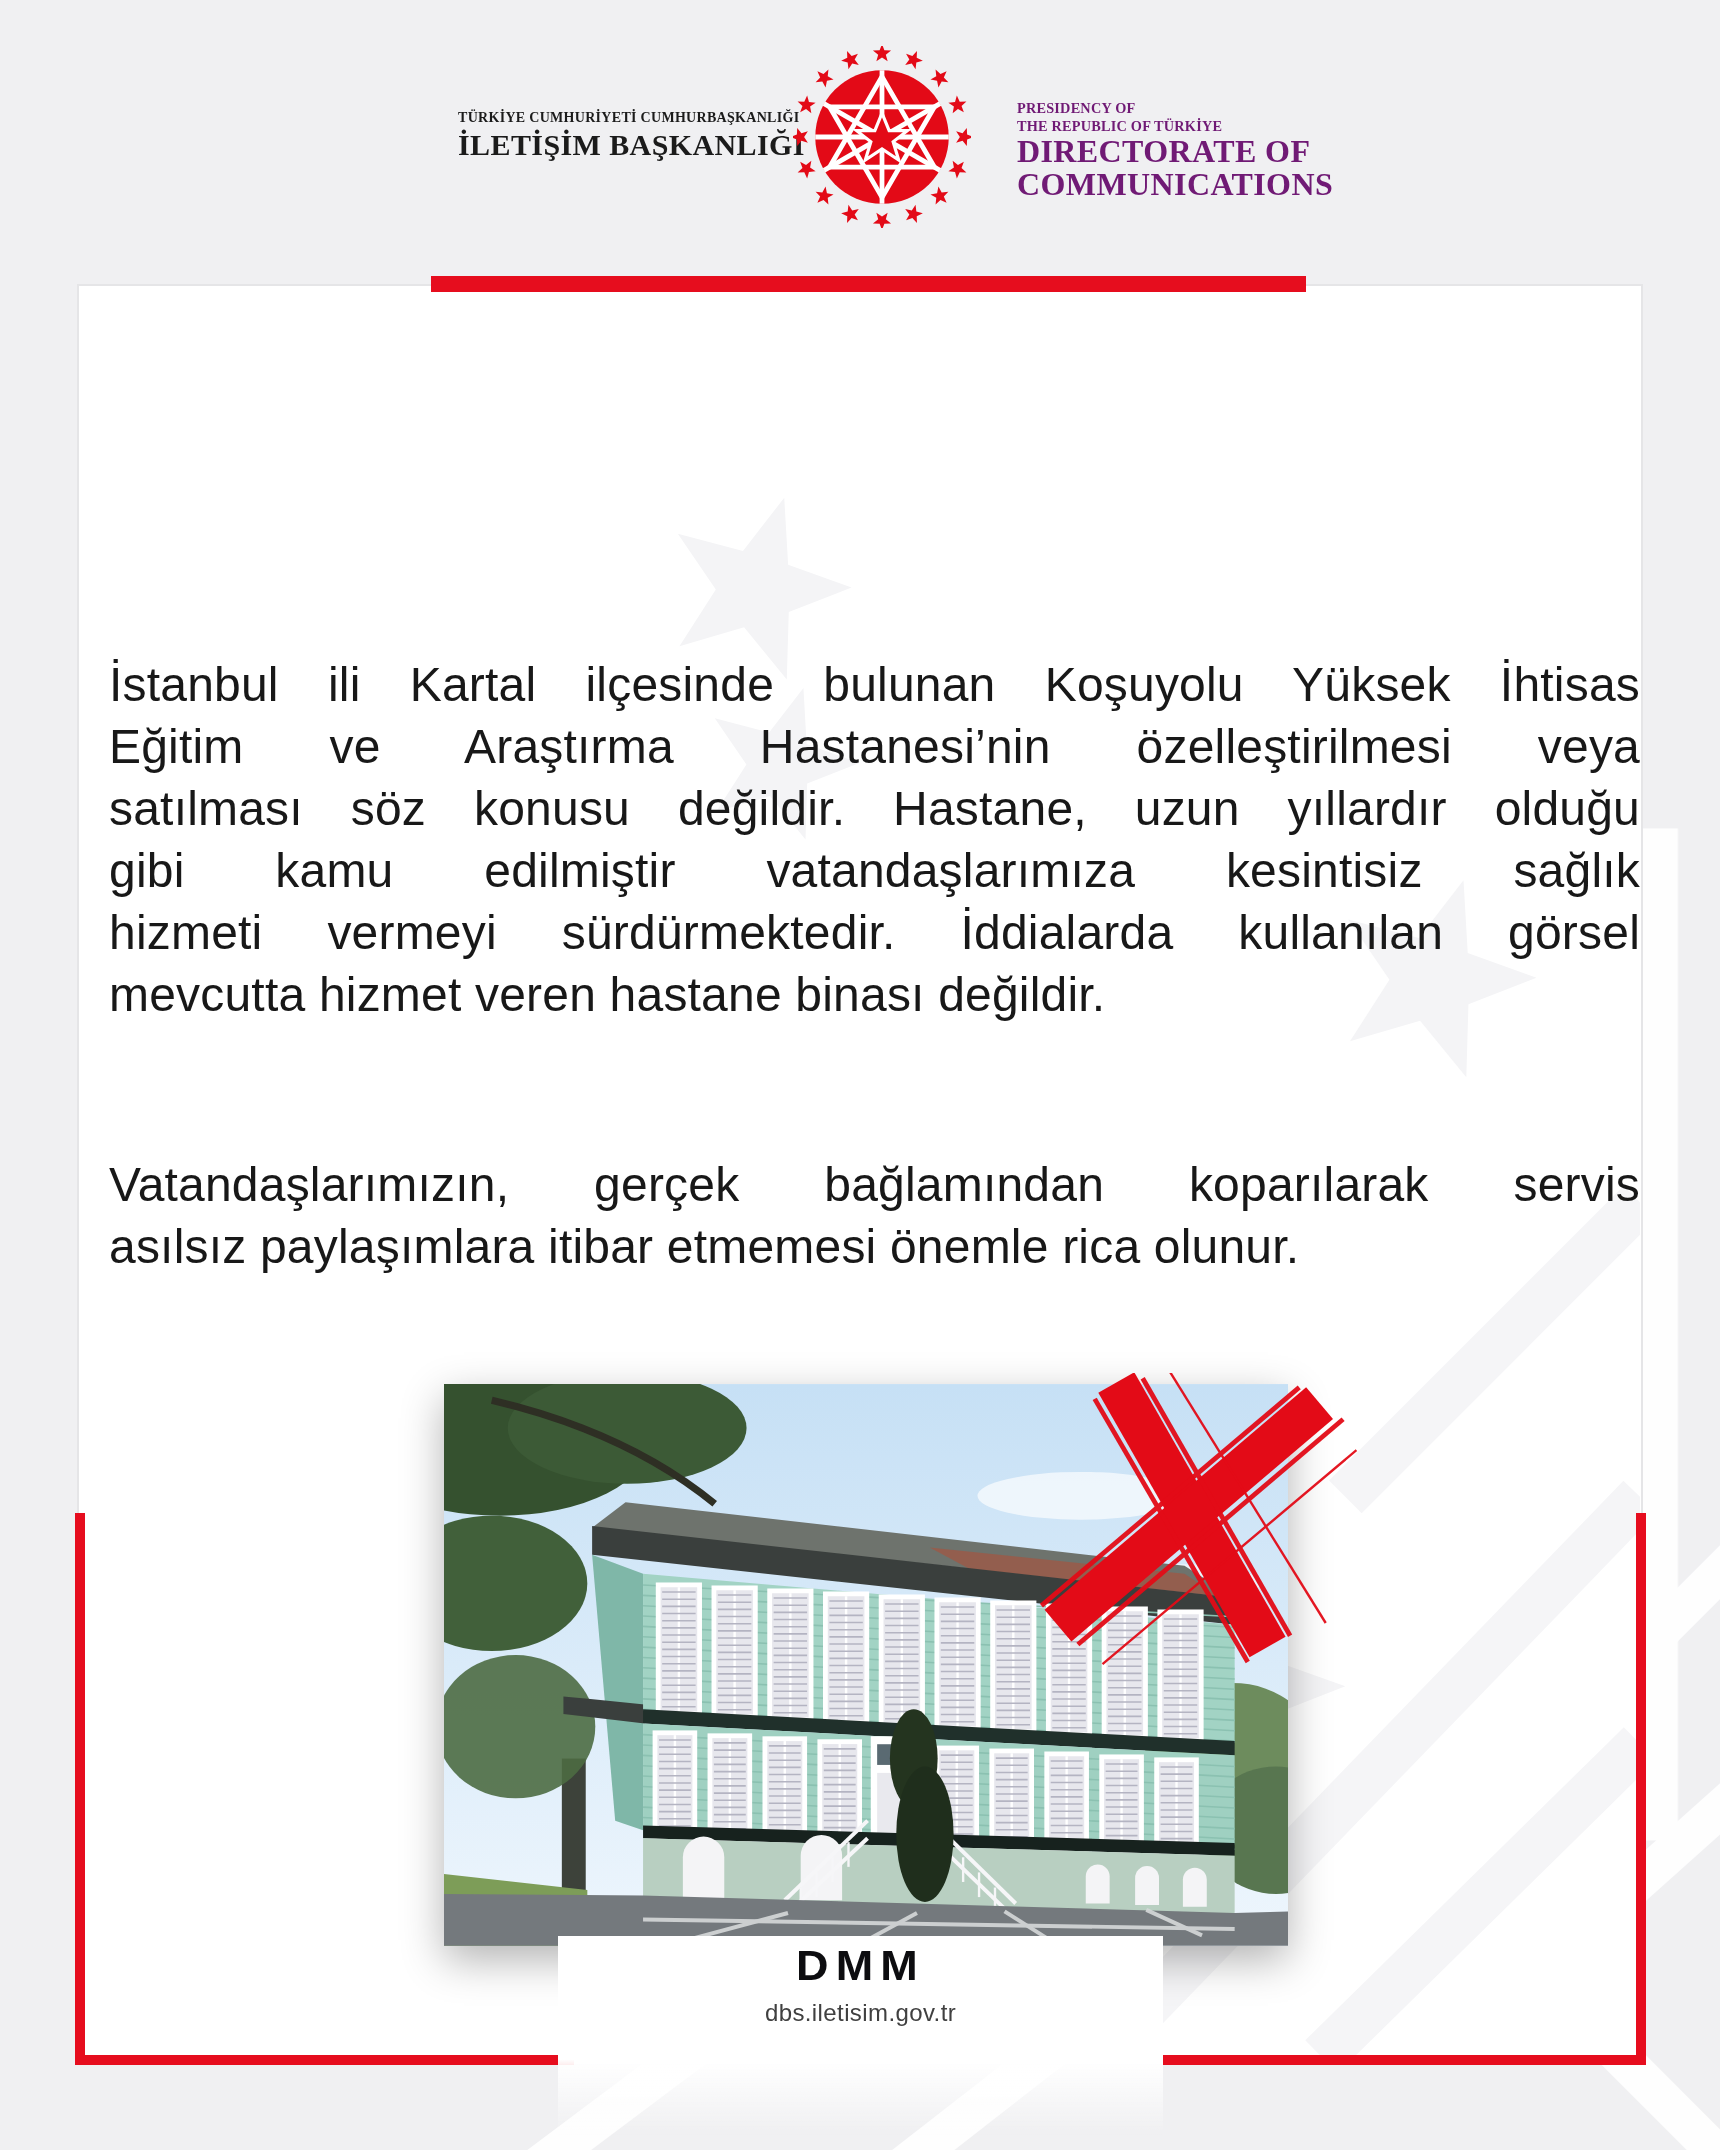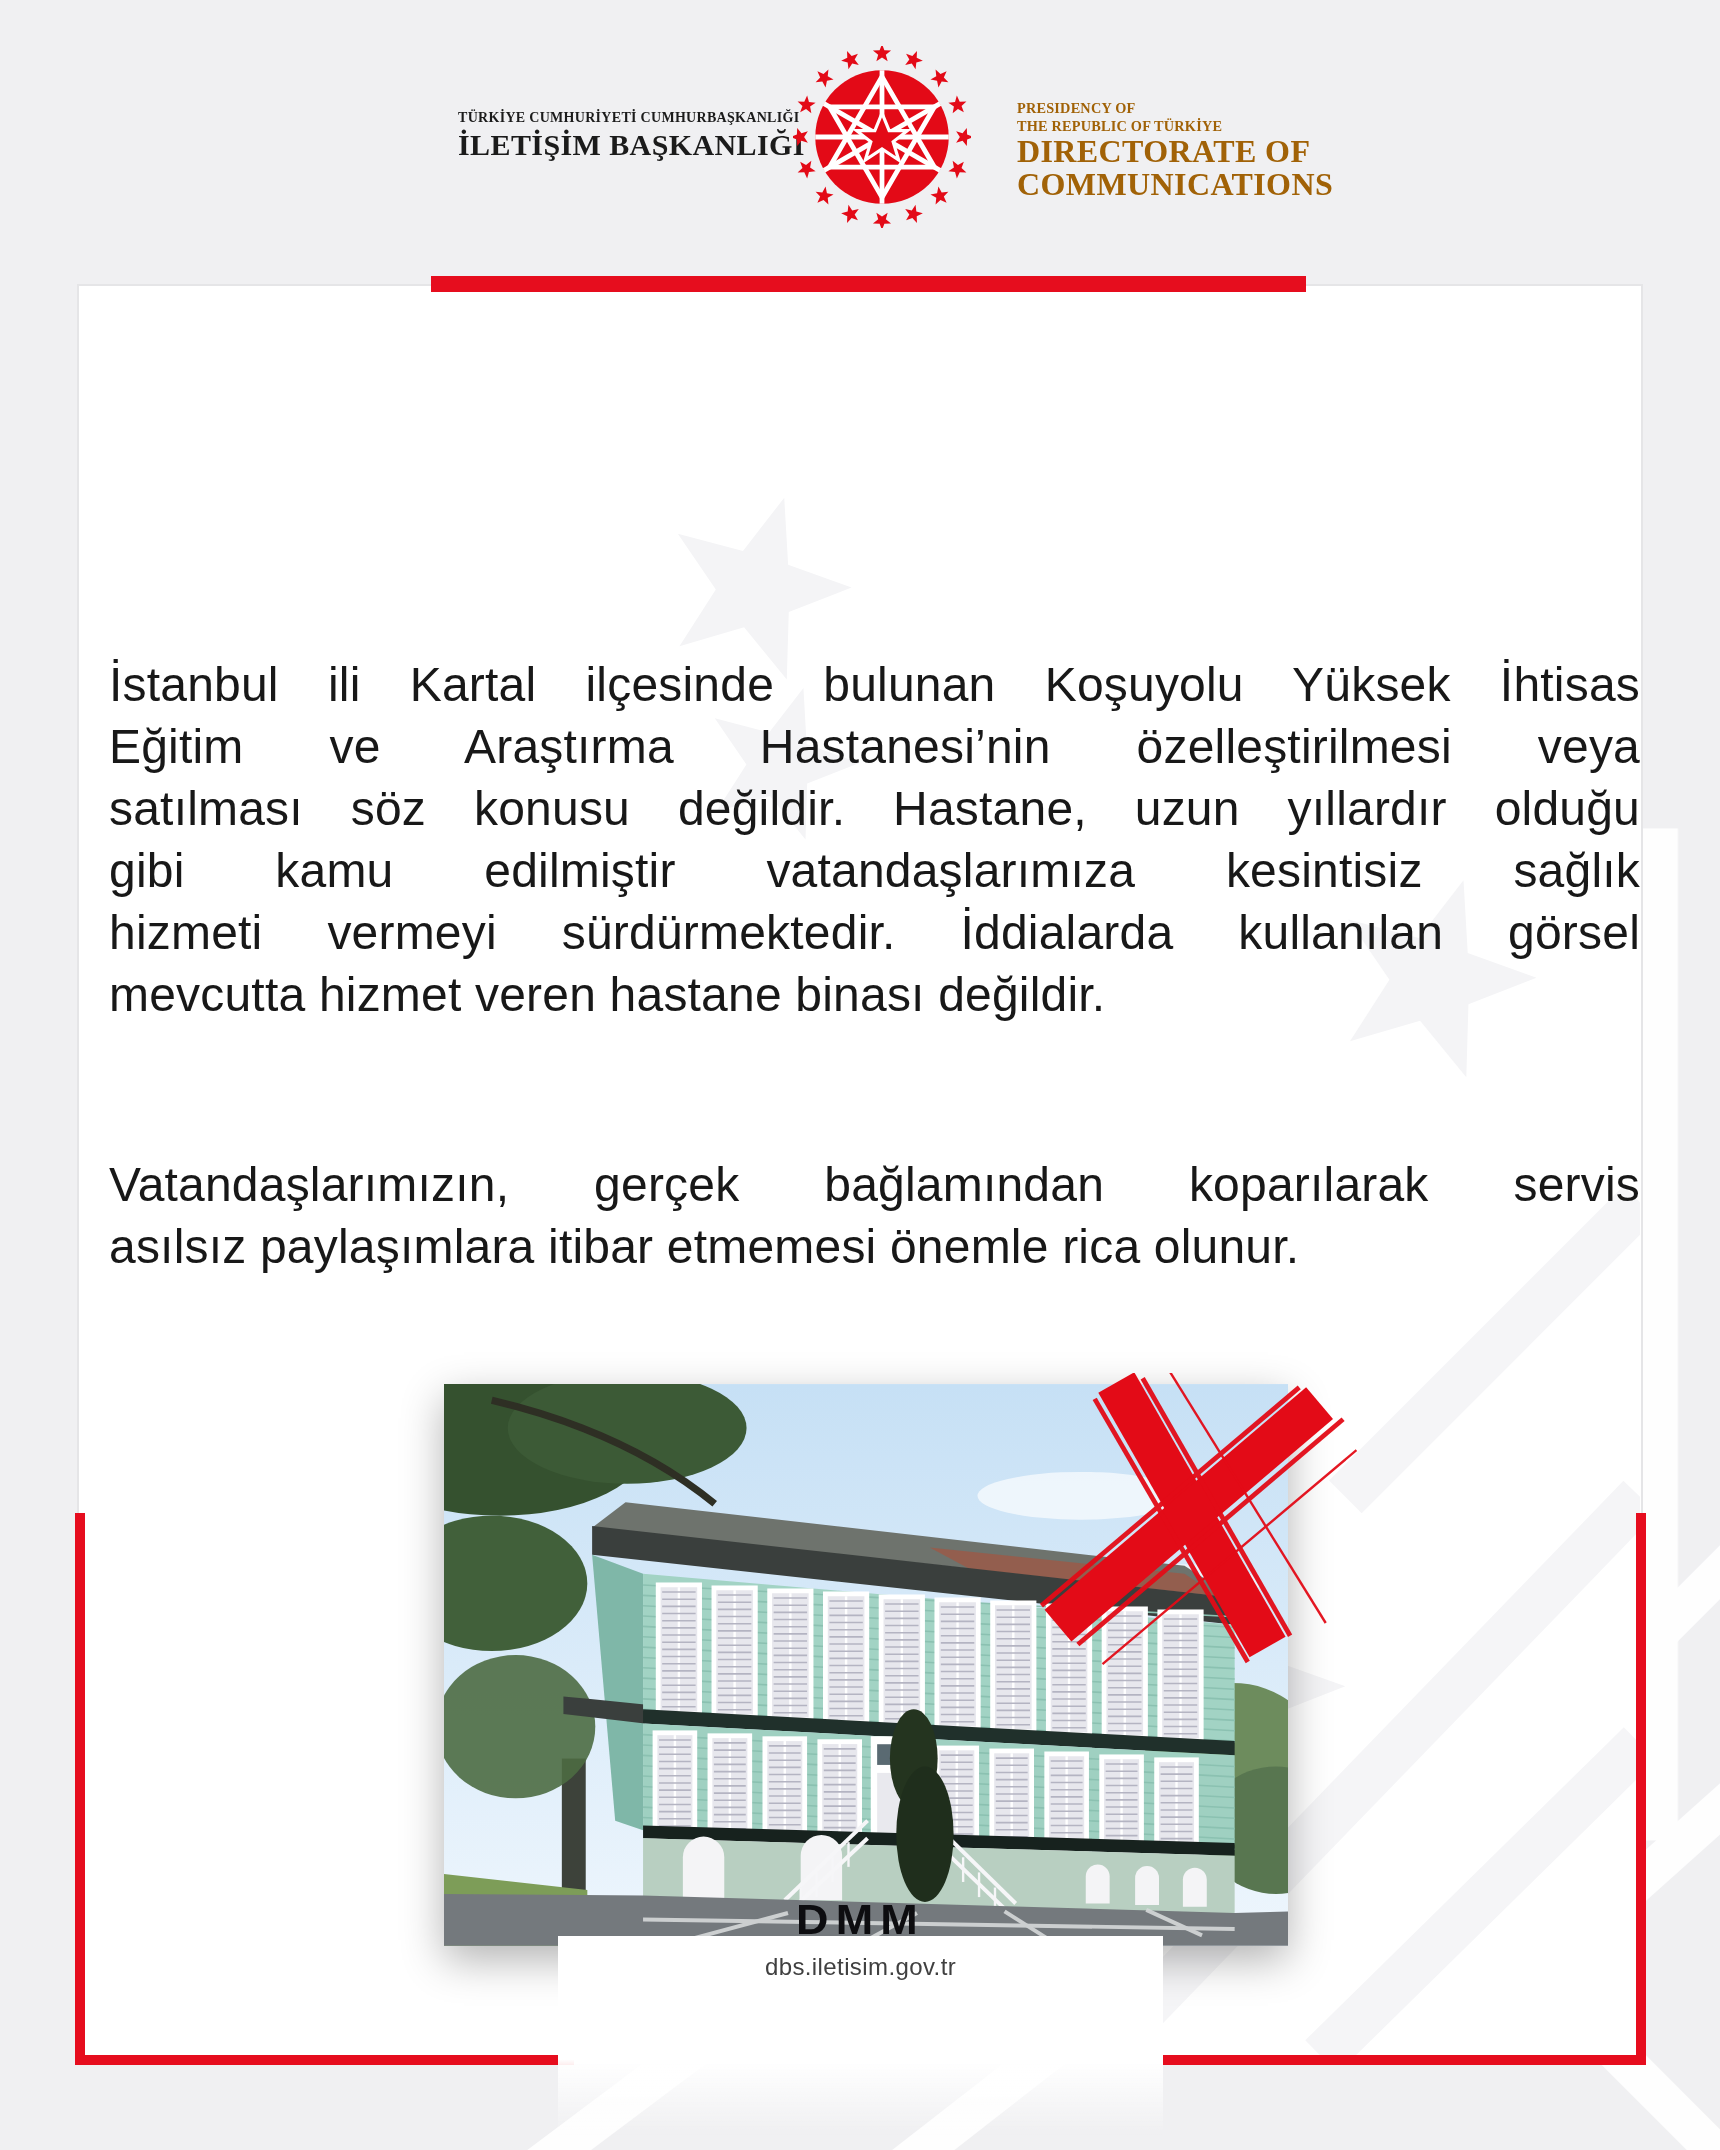--- a/index.html
+++ b/index.html
@@ -13,21 +13,21 @@
   svg{display:block;}
 
   
   #bg-watermark{position:absolute;inset:0;z-index:0;pointer-events:none;}
 
   
   #header{position:absolute;left:0;top:0;width:1721px;height:239px;z-index:5;}
   #org-left{position:absolute;left:458px;top:110px;width:319px;text-align:center;color:#1b1b1b;}
   #org-left .small{font-family:"Liberation Serif",serif;font-weight:bold;font-size:14px;letter-spacing:0.3px;white-space:nowrap;}
   #org-left .large{font-family:"Liberation Serif",serif;font-weight:bold;font-size:30px;letter-spacing:0.4px;margin-top:2.4px;white-space:nowrap;}
-  #org-right{position:absolute;left:1017px;top:100px;color:#a16207;}
+  #org-right{position:absolute;left:1017px;top:100px;color:#701a75;}
   #org-right .small{font-family:"Liberation Serif",serif;font-weight:bold;font-size:14.3px;letter-spacing:0.2px;line-height:17.5px;}
   #org-right .large{font-family:"Liberation Serif",serif;font-weight:bold;font-size:32px;line-height:33px;letter-spacing:0.4px;}
   #emblem{position:absolute;left:793px;top:46px;width:178px;height:182px;}
 
   
   #card{
     position:absolute;left:77px;top:284px;width:1566px;height:1776px;
     background:#ffffff;border:2.4px solid #e5e5e7;box-sizing:border-box;z-index:1;
   }
   #card-watermark{position:absolute;inset:0;pointer-events:none;}
@@ -63,21 +63,21 @@
     box-shadow:0 14.3px 40px rgba(0,0,0,.30);
     background:#cfe4f6;overflow:hidden;
   }
   #red-x{position:absolute;left:1026px;top:1373px;width:343px;height:319px;z-index:6;pointer-events:none;}
 
   
   #dmm-backdrop{
     position:absolute;left:558px;top:1936px;width:605px;height:199px;z-index:5;
     background:linear-gradient(to bottom,#ffffff 0%,#ffffff 62%,rgba(255,255,255,0) 100%);
   }
-  #dmm-lockup{position:absolute;left:0;top:1894px;width:1721px;text-align:center;z-index:6;}
+  #dmm-lockup{position:absolute;left:0;top:1940px;width:1721px;text-align:center;z-index:6;}
   #dmm-logo{
     font-size:45px;font-weight:900;color:#0d0d10;letter-spacing:7.2px;
     transform:scaleY(.95);display:inline-block;
   }
   #dmm-url{font-size:24px;color:#404040;margin-top:7px;letter-spacing:0.4px;}
 </style>
 </head>
 <body>
 
 <div id="page">

